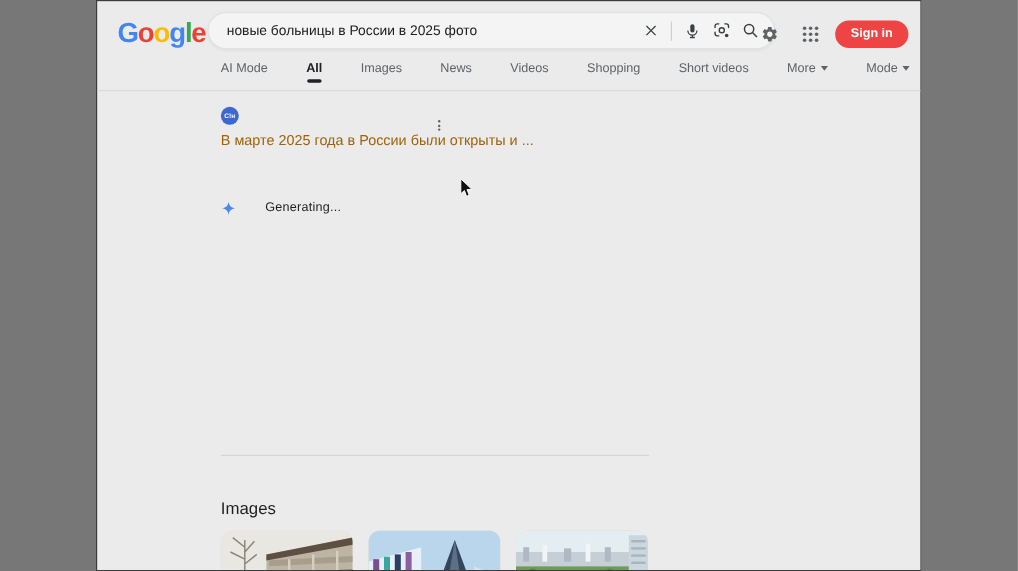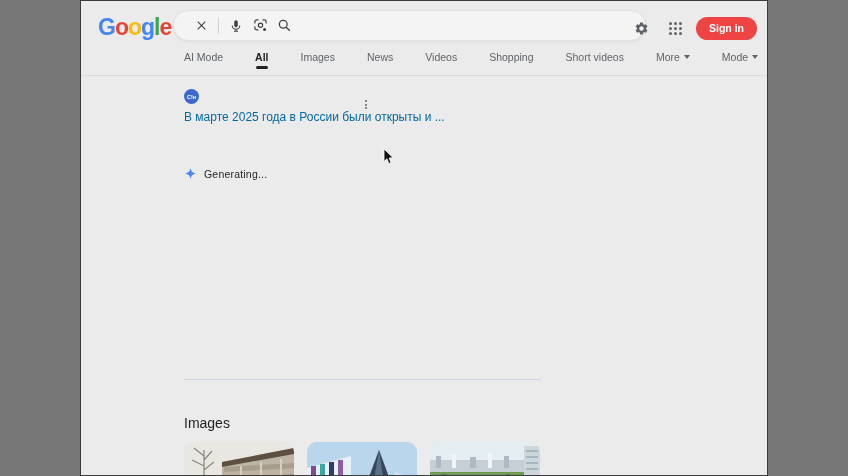--- a/index.html
+++ b/index.html
@@ -43,41 +43,42 @@
   
   .result { position:absolute; left:103px; top:88px; width:360px; }
   .src-row { display:flex; align-items:center; gap:9px; cursor:pointer; }
   .favicon { width:15px; height:15px; border-radius:50%; display:flex; align-items:center; justify-content:center; color:#fff; font-size:5.5px; font-weight:700; flex:0 0 auto; }
   .src-name { font-size:9px; color:#202124; line-height:11px; }
   .src-url { font-size:8.5px; color:#4d5156; line-height:10px; }
   .kebab { position:absolute; left:178px; top:8px; color:#5f6368; cursor:pointer; display:flex; flex-direction:column; gap:1.5px; padding:3px; }
   .kebab i { width:2px; height:2px; border-radius:50%; background:#5f6368; }
   .r-title { display:block; margin-top:6px; font-size:12px; font-weight:400; text-decoration:none; cursor:pointer; white-space:nowrap; }
   .r-snippet { margin-top:5px; width:352px; font-size:9.5px; line-height:12.5px; color:#474b4f; letter-spacing:-0.1px; }
-  .generating { position:absolute; left:103px; top:166px; display:flex; align-items:center; gap:7px; }
+  .generating { position:absolute; left:103px; top:166px; display:flex; gap:24px; }
   .generating .g-label { font-size:10.5px; color:#1f1f1f; font-weight:400; letter-spacing:0.2px; }
   
   .hr { position:absolute; left:103px; top:378px; width:357px; height:1px; background:#ccd5e0; }
   .images-h { position:absolute; left:103px; top:414px; font-size:14px; color:#1f1f1f; font-weight:400; }
   .thumbs { position:absolute; left:103px; top:441px; display:flex; gap:13px; }
   .thumb { width:110px; height:62px; border-radius:10px; overflow:hidden; cursor:pointer; background:#ddd; }
   .thumb svg { display:block; }
   
   .cursor { position:absolute; left:302px; top:148px; pointer-events:none; }
 </style>
 </head>
 <body>
 
 <div class="screen">
 
   <div class="logo">
     <span style="color: rgb(66, 133, 244);">G</span><span style="color: rgb(234, 67, 53);">o</span><span style="color: rgb(251, 188, 5);">o</span><span style="color: rgb(66, 133, 244);">g</span><span style="color: rgb(52, 168, 83);">l</span><span style="color: rgb(234, 67, 53);">e</span>
   </div>
 
   <div class="searchbar">
+    <span class="query">новые больницы в России в 2025 фото</span>
     <span class="sb-icon">
       <svg width="13" height="13" viewBox="0 0 24 24">
           <path d="M5 5 L19 19 M19 5 L5 19" stroke="#3c4043" stroke-width="2" fill="none"></path>
         </svg>
     </span>
     <span class="sb-divider"></span>
     <span class="sb-icon">
       <svg width="14" height="14" viewBox="0 0 24 24">
           <rect x="9" y="2" width="6" height="12" rx="3" fill="#3c4043"></rect>
           <path d="M5.5 11 a6.5 6.5 0 0 0 13 0" stroke="#3c4043" stroke-width="1.8" fill="none"></path>
@@ -155,21 +156,21 @@
 
   <div class="result">
     <div class="src-row">
       <span class="favicon" style="background: rgb(62, 104, 208);">С!н</span>
     </div>
     <span class="kebab">
         <i></i>
         <i></i>
         <i></i>
       </span>
-    <a class="r-title" style="color: #0369a1;">В марте 2025 года в России были открыты и ...</a>
+    <a class="r-title" style="color: #a16207;">В марте 2025 года в России были открыты и ...</a>
   </div>
 
   <div class="generating">
     <svg width="13" height="13" viewBox="0 0 24 24">
         <path d="M12 1.5 C12.9 8 15.5 10.8 22.5 12 C15.5 13.2 12.9 16 12 22.5 C11.1 16 8.5 13.2 1.5 12 C8.5 10.8 11.1 8 12 1.5 Z" fill="#4d87f2"></path>
       </svg>
     <span class="g-label">Generating...</span>
   </div>
 
   <div class="cursor">

